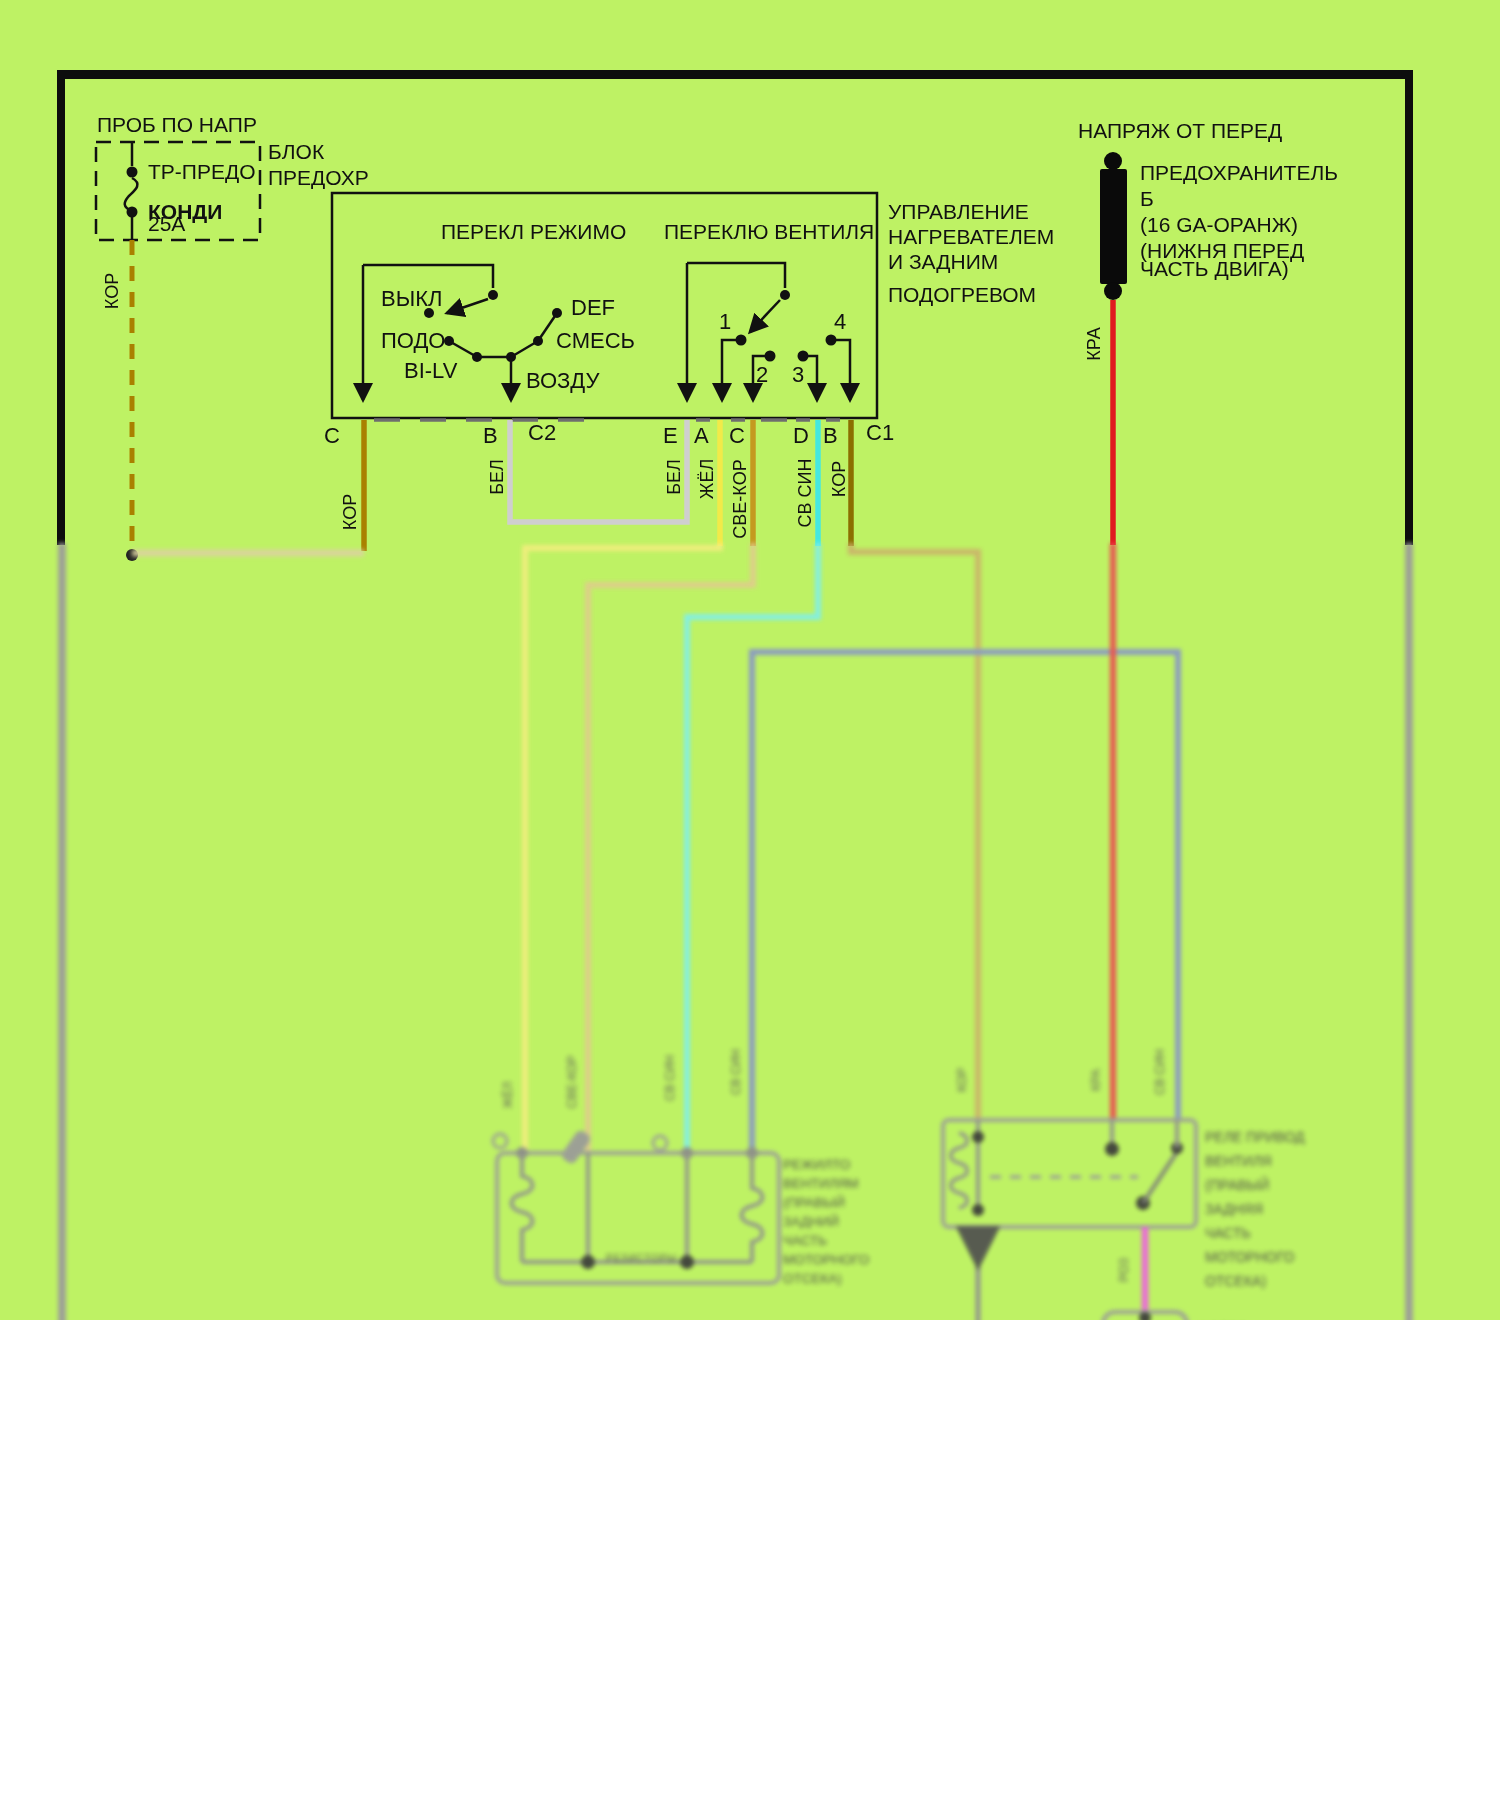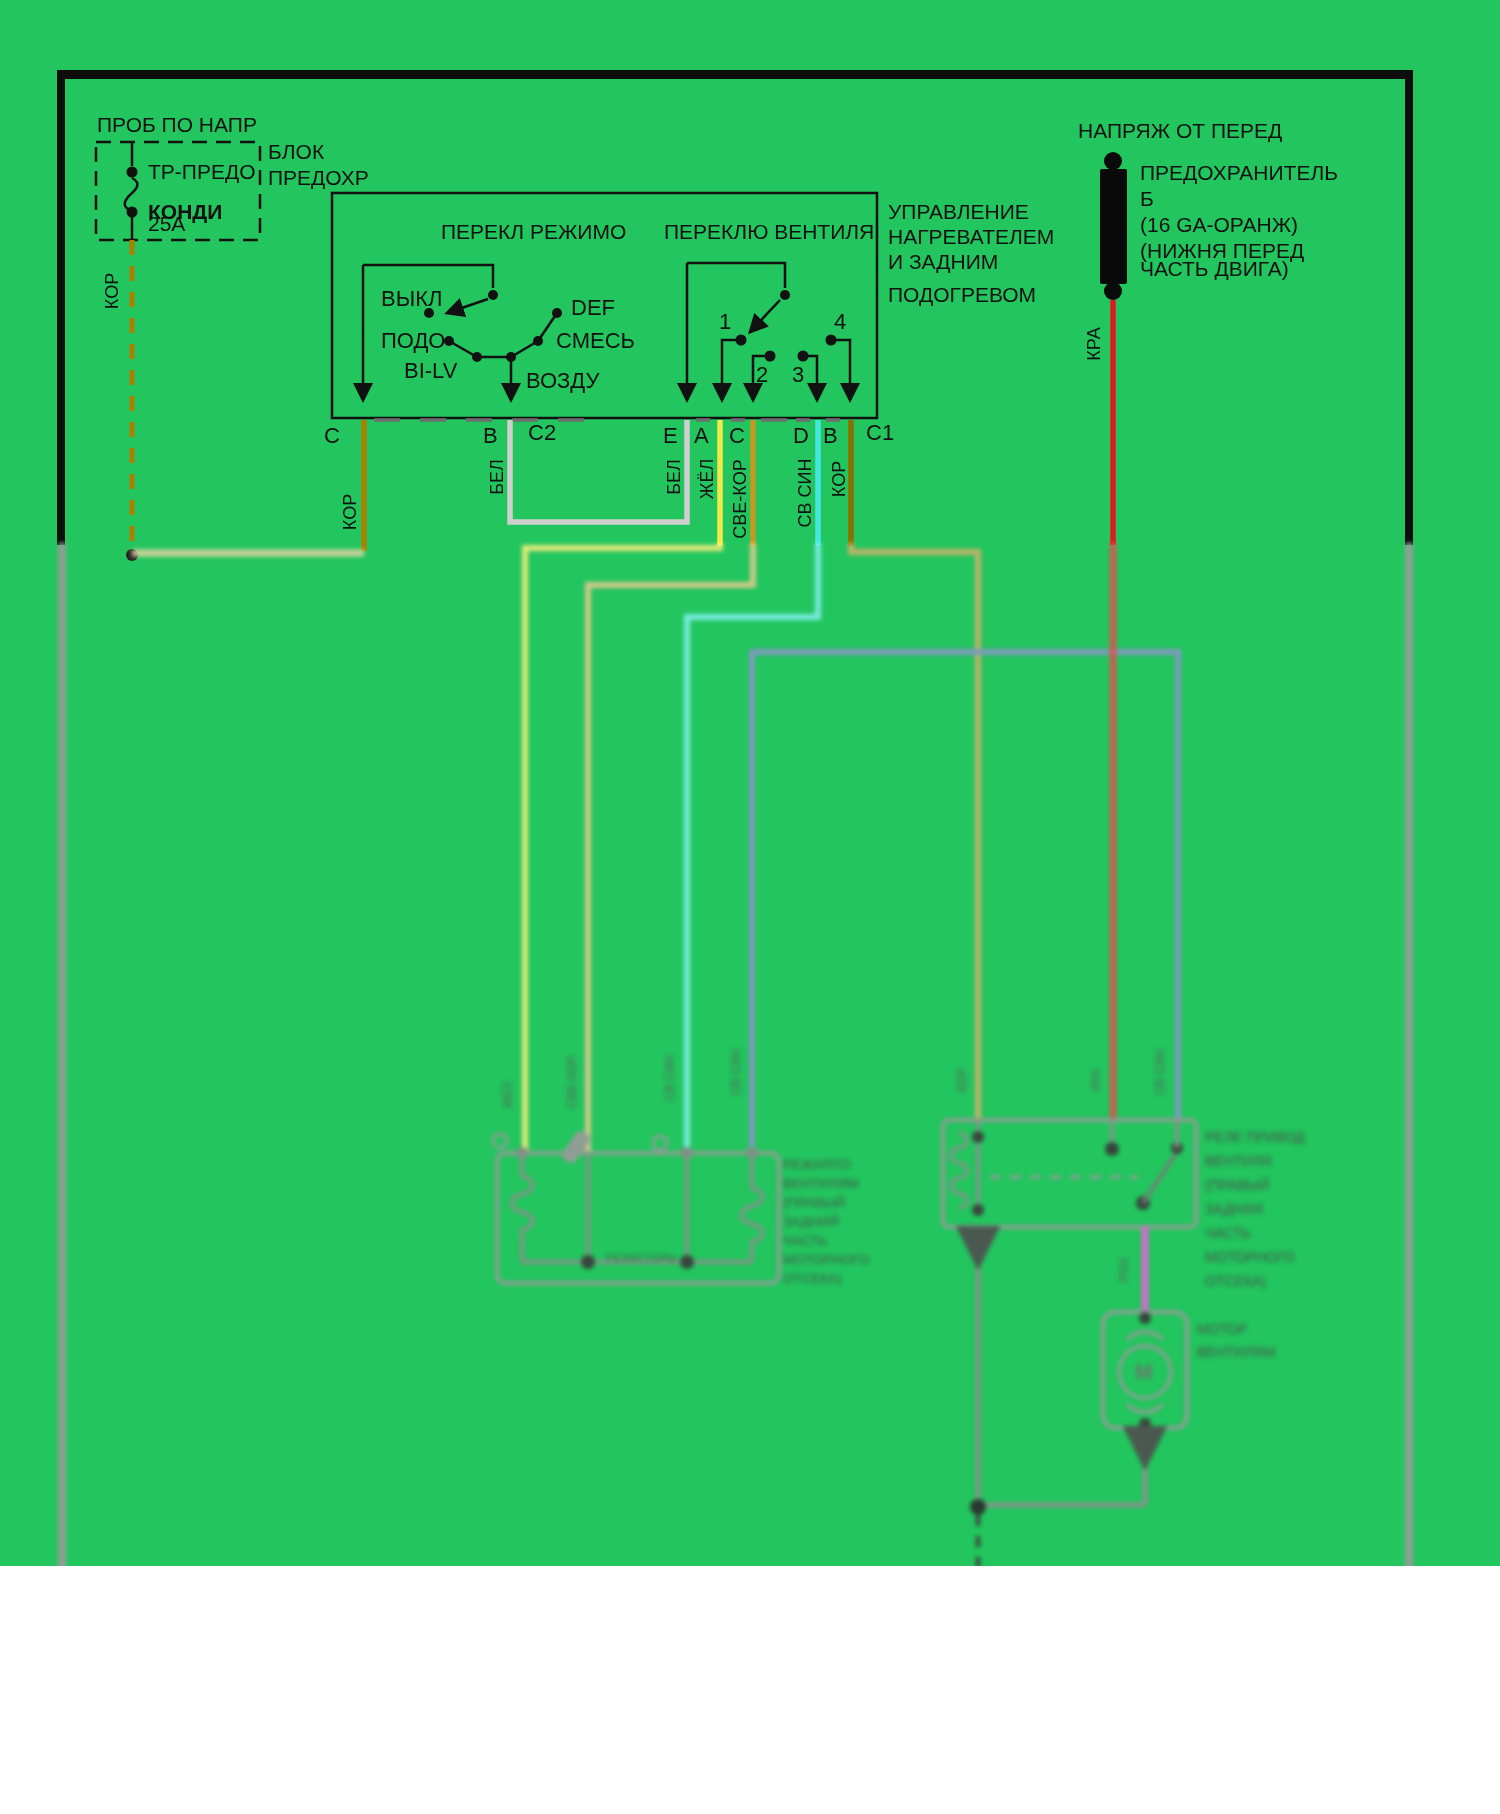--- a/index.html
+++ b/index.html
@@ -1,16 +1,16 @@
 <!DOCTYPE html>
 <html><head>
 <meta charset="utf-8">
 <style>
   html,body{margin:0;padding:0;background:#fff;}
-  #stage{position:relative;width:1500px;height:1566px;background:#22c55e;overflow:hidden;
+  #stage{position:relative;width:1500px;height:1320px;background:#bef264;overflow:hidden;
          font-family:"Liberation Sans", sans-serif;color:#111;}
   .txt{position:absolute;white-space:pre;line-height:1.22;}
   .fs21{font-size:21px;} .fs20{font-size:22px;}
   .vlab{position:absolute;white-space:nowrap;transform:translate(-50%,-50%) rotate(-90deg);font-size:18px;}
   svg{position:absolute;left:0;top:0;}
   
   #blurwrap{position:absolute;left:0;top:0;width:1500px;height:1814px;filter:blur(2.2px);opacity:.92;}
   #blurwrap .txt,#blurwrap .vlab{color:#4a4a4a;filter:blur(1.3px);}
   #blurwrap .vlab{font-size:12px;color:#5a5a5a;}
   .note{font-size:14px;line-height:1.68;}

